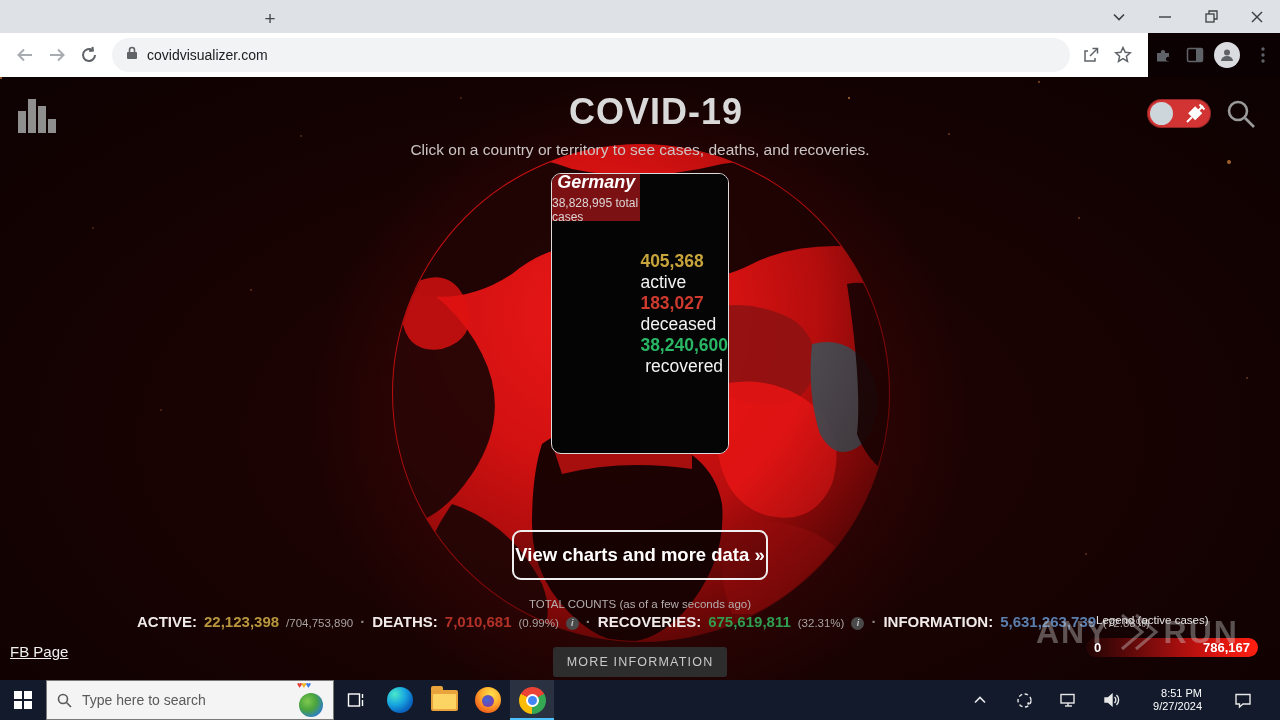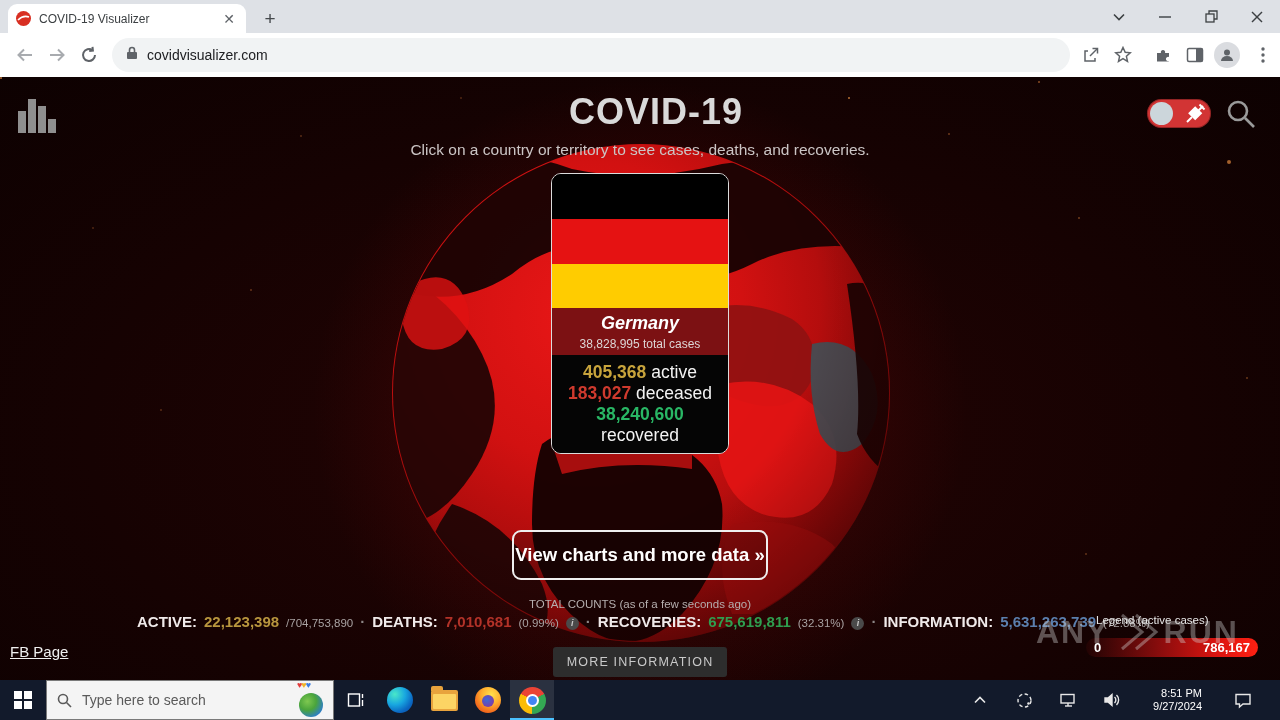--- a/index.html
+++ b/index.html
@@ -12,21 +12,21 @@
   .tab { position:absolute; left:8px; top:4px; width:238px; height:29px; background:#fff;
          border-radius:9px 9px 0 0; display:flex; align-items:center; padding:0 8px; }
   .favicon { width:15px; height:15px; border-radius:50%; background:#d82f22; position:relative; flex:0 0 15px; }
   .favicon svg { position:absolute; inset:0; }
   .tab-title { font-size:12px; color:#3c4043; margin-left:8px; flex:1; white-space:nowrap; overflow:hidden; }
   .tab-close { color:#5f6368; font-size:14px; line-height:14px; padding:1px 3px; cursor:pointer; }
   .newtab { position:absolute; left:258px; top:7px; width:24px; height:24px; color:#45494d;
             font-size:19px; line-height:23px; text-align:center; border-radius:50%; }
   .win-controls { position:absolute; right:0; top:0; height:33px; display:flex; align-items:center; }
   .winbtn { width:46px; height:33px; display:flex; align-items:center; justify-content:center; color:#202124; }
-  .toolbar { position:absolute; top:33px; left:0; width:1280px; height:44px; background:#fff; }
+  .toolbar { position:absolute; top:33px; left:0; width:1148px; height:44px; background:#fff; }
   .navbtn { position:absolute; top:9px; width:26px; height:26px; display:flex; align-items:center; justify-content:center; }
   .urlbar { position:absolute; left:112px; top:5px; width:958px; height:34px; background:#f1f3f4;
             border-radius:17px; display:flex; align-items:center; padding:0 14px; }
   .url-text { font-size:14px; color:#202124; margin-left:9px; }
   .tool-ic { position:absolute; top:9px; width:26px; height:26px; display:flex; align-items:center; justify-content:center; }
   .avatar-c { background:#dadce0; border-radius:50%; }
 
   
   .content { position:absolute; top:77px; left:0; width:1280px; height:603px; overflow:hidden;
     background:
@@ -55,21 +55,21 @@
   .toggle svg { position:absolute; right:5px; top:4px; }
   .search-glass { left:1224px; top:20px; }
 
   .globe { left:392px; top:67px; width:498px; height:498px; border-radius:50%; overflow:hidden;
     background: radial-gradient(circle at 40% 34%, #ea1717 0%, #d21111 34%, #a30b0b 62%, #6e0606 84%, #4c0404 100%); }
   .globe svg { position:absolute; inset:0; }
   .globe-shade { left:392px; top:67px; width:498px; height:498px; border-radius:50%;
     background: radial-gradient(circle at 38% 32%, rgba(0,0,0,0) 52%, rgba(25,0,0,.45) 88%, rgba(15,0,0,.6) 100%); }
 
   .card { left:551px; top:96px; width:178px; height:281px; background:#040404; border:1px solid #dcdcdc;
-          border-radius:10px; overflow:hidden; z-index:5; display:flex; flex-direction:column; }
+          border-radius:10px; overflow:hidden; z-index:5; display:flex; flex-direction:row; }
   .flag-black { height:45px; background:#000; }
   .flag-red   { height:45px; background:#e51212; }
   .flag-gold  { height:44px; background:#ffcc00; }
   .country-strip { height:47px; background:#7c1113; display:flex; flex-direction:column;
                    align-items:center; justify-content:center; }
   .country-name { color:#fff; font-size:18px; font-weight:bold; font-style:italic; }
   .country-total { color:#ddd6d6; font-size:12px; margin-top:3px; }
   .card-stats { flex:1; background:#050505; display:flex; flex-direction:column; align-items:center;
                 justify-content:center; font-size:17.5px; color:#f3f3f3; line-height:21px; }
   .num-gold { color:#c8a43c; font-weight:bold; }
@@ -142,29 +142,20 @@
   .tray { margin-left:auto; display:flex; align-items:center; gap:20px; padding-right:20px; }
   .tray-ic { width:24px; height:40px; display:flex; align-items:center; justify-content:center; }
   .clock { width:62px; text-align:right; color:#fff; font-size:11px; line-height:13px; padding:0 4px; }
 </style>
 </head>
 <body>
 
 <div class="screen">
 
   <div class="tabstrip">
-    <div class="tab">
-      <span class="favicon">
-        <svg viewBox="0 0 15 15">
-            <path d="M2 9 Q7 4 13 6" stroke="#fff" stroke-width="1.6" fill="none"></path>
-          </svg>
-      </span>
-      <span class="tab-title">COVID-19 Visualizer</span>
-      <span class="tab-close">✕</span>
-    </div>
     <div class="newtab">+</div>
     <div class="win-controls">
       <div class="winbtn">
         <svg width="12" height="8" viewBox="0 0 12 8">
             <polyline points="1,1.5 6,6.5 11,1.5" fill="none" stroke="#3c4043" stroke-width="1.6"></polyline>
           </svg>
       </div>
       <div class="winbtn">
         <svg width="12" height="12" viewBox="0 0 12 12">
             <line x1="0" y1="6" x2="12" y2="6" stroke="#3c4043" stroke-width="1.4"></line>

